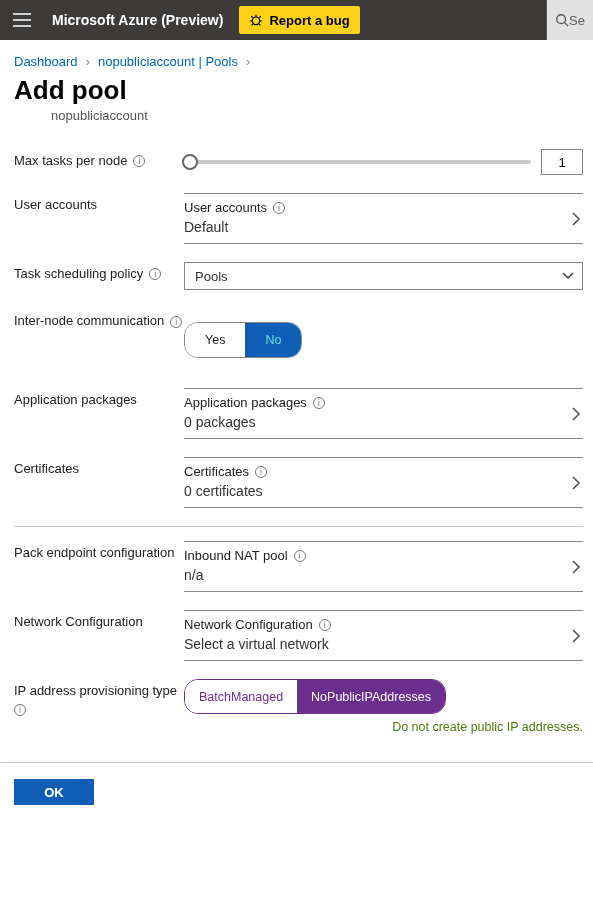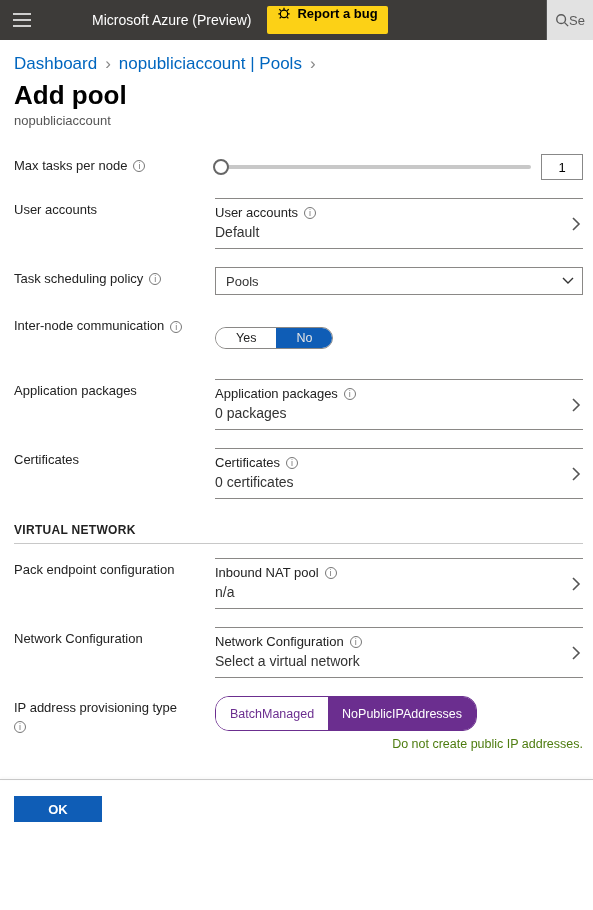--- a/index.html
+++ b/index.html
@@ -1,55 +1,55 @@
 <!DOCTYPE html>
 <html><head>
   <meta charset="utf-8">
   <style>
     * { box-sizing:border-box; margin:0; padding:0; font-family:"Segoe UI",-apple-system,BlinkMacSystemFont,sans-serif; }
     body { width:593px; height:910px; background:#fff; overflow:hidden; }
     .topbar { height:40px; background:#3d3b39; display:flex; align-items:center; color:#fff; font-size:14px; }
     .ham { width:44px; display:flex; justify-content:center; align-items:center; height:100%; cursor:pointer; }
-    .brand { font-weight:400; padding:0 8px;margin-left:40px; }
-    .bug-btn { margin-left:8px; background:#fcd116; color:#000; border:none; border-radius:2px; height:28px; padding:0 10px; font-size:13px; display:flex; align-items:flex-start; gap:6px; cursor:pointer; font-weight:600; }
+    .brand { font-weight:700; padding:0 8px; }
+    .bug-btn { margin-left:8px; background:#fcd116; color:#000; border:none; border-radius:2px; height:28px; padding:0 10px; font-size:13px; display:flex; align-items:center; gap:6px; cursor:pointer; font-weight:600; }
     .search-stub { margin-left:auto; display:flex; align-items:center; border-left:1px solid #555; height:100%; padding:0 8px; color:#ccc; background:#e2e2e2; }
     .content { padding:14px 10px 0 14px; }
-    .crumbs { font-size:17px; color:#555; margin-bottom:6px; display:flex; gap:8px; align-items:center; flex-wrap:wrap; }
+    .crumbs { font-size:13px; color:#555; margin-bottom:6px; display:flex; gap:8px; align-items:center; flex-wrap:wrap; }
     .crumbs a { color:#0066bf; text-decoration:none; cursor:pointer; }
     .crumbs .chev { color:#888; }
     h1.title { font-size:26px; font-weight:600; margin-top:0; }
-    .subtitle { font-size:13px; color:#555; margin-top:2px; }
+    .subtitle { font-size:13px; color:#555; margin-top:2px;margin-left:37px; }
     .form { margin-top:26px; }
-    .row { display:flex; align-items:flex-start; margin-bottom:18px;gap:31px; }
+    .row { display:flex; align-items:flex-start; margin-bottom:18px; }
     .row .label { width:170px; flex:none; font-size:13px; color:#222; display:flex; align-items:center; gap:6px; padding-top:4px; }
     .row .ctrl { flex:1; min-width:0; }
     .info-icon { width:12px; height:12px; border:1px solid #777; border-radius:50%; display:inline-flex; justify-content:center; align-items:center; font-size:9px; color:#777; cursor:pointer; flex:none; }
     .slider-row { display:flex; align-items:center; gap:10px; }
     .slider-track { flex:1; position:relative; height:20px; }
     .slider-line { position:absolute; left:0; right:0; top:50%; height:4px; background:#c8c8c8; border-radius:2px; transform:translateY(-50%); }
     .slider-knob { position:absolute; left:0; top:50%; width:16px; height:16px; border:2px solid #666; border-radius:50%; background:#fff; transform:translate(-2px,-50%); cursor:pointer; }
     .num-box { width:42px; height:26px; border:1px solid #888; text-align:center; font-size:13px; }
     .card { border-bottom:1px solid #8a8886; padding:6px 0 8px 0; cursor:pointer; position:relative; }
     .card-top { display:flex; align-items:center; gap:6px; font-size:13px; color:#222; }
     .card-val { font-size:14px; color:#333; margin-top:4px; }
     .card-chev { position:absolute; right:2px; top:50%; transform:translateY(-50%); color:#555; }
     .select-wrap { border:1px solid #8a8886; height:28px; display:flex; align-items:center; padding:0 10px; font-size:13px; color:#333; cursor:pointer; position:relative; }
     .select-wrap .dd { position:absolute; right:8px; }
-    .toggle-group { display:inline-flex; border:1px solid #8a8886; border-radius:14px; height:22px; overflow:hidden;justify-content:flex-end; }
+    .toggle-group { display:inline-flex; border:1px solid #8a8886; border-radius:14px; height:36px; overflow:hidden;justify-content:flex-end; }
     .toggle-opt { border:none; padding:0 20px; font-size:12.5px; background:#fff; color:#222; cursor:pointer; }
-    .toggle-opt.active { background:#0f5db6; color:#e5e5e5; }
+    .toggle-opt.active { background:#0f5db6; color:#5eead4; }
     .section-hdr { font-size:12px; font-weight:700; color:#222; letter-spacing:.3px; margin:24px 0 6px 0; }
     .section-hdr + .divider, .divider { height:1px; background:#c8c8c8; margin-bottom:14px; }
     .toprule { height:1px; background:#8a8886; margin-bottom:0; }
     .pill-group { display:inline-flex; border:1px solid #6b2e8f; border-radius:14px; height:35px; overflow:hidden; }
     .pill-opt { border:none; padding:0 14px; font-size:12.5px; background:#fff; color:#6b2e8f; cursor:pointer; }
     .pill-opt.active { background:#6b2e8f; color:#fff; }
     .hint-text { font-size:12.5px; color:#4d7c0f; text-align:right; margin-top:6px; }
     .footer-sep { margin-top:28px; height:1px; background:#c8c8c8; box-shadow:0 -1px 3px rgba(0,0,0,0.08); }
-    .ok-btn { margin:16px 0 0 14px; width:88px; height:26px; background:#0f5db6; color:#fff; border:none; font-size:13px; font-weight:600; cursor:pointer; }
+    .ok-btn { margin:16px 0 0 14px; width:80px; height:26px; background:#0f5db6; color:#fff; border:none; font-size:13px; font-weight:600; cursor:pointer; }
     svg { display:block; }
   </style>
 </head>
 <body>
 
 
 
 
 <div class="topbar">
   <div class="ham">
@@ -188,21 +188,20 @@
           <div class="card-val">0 certificates</div>
           <span class="card-chev">
               <svg width="10" height="14" viewBox="0 0 10 14">
                 <path d="M2 1l6 6-6 6" fill="none" stroke="#555" stroke-width="1.6"></path>
               </svg>
             </span>
         </div>
       </div>
     </div>
 
-    <div class="section-hdr">VIRTUAL NETWORK</div>
     <div class="divider"></div>
 
     <div class="row">
       <div class="label">
           <span>Pack endpoint configuration</span>
         </div>
       <div class="ctrl">
         <div class="toprule"></div>
         <div class="card">
           <div class="card-top">

